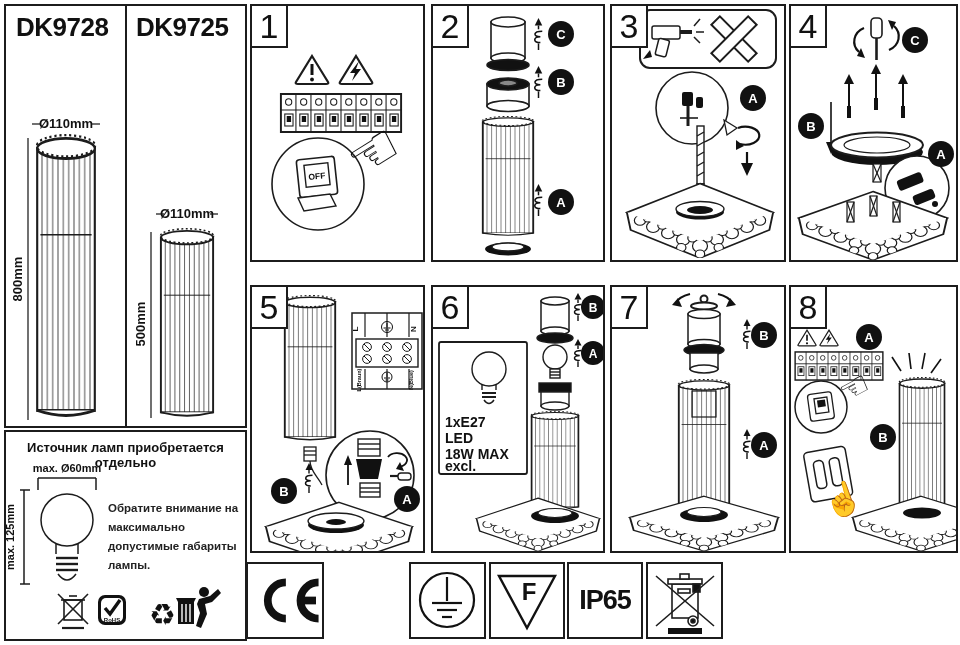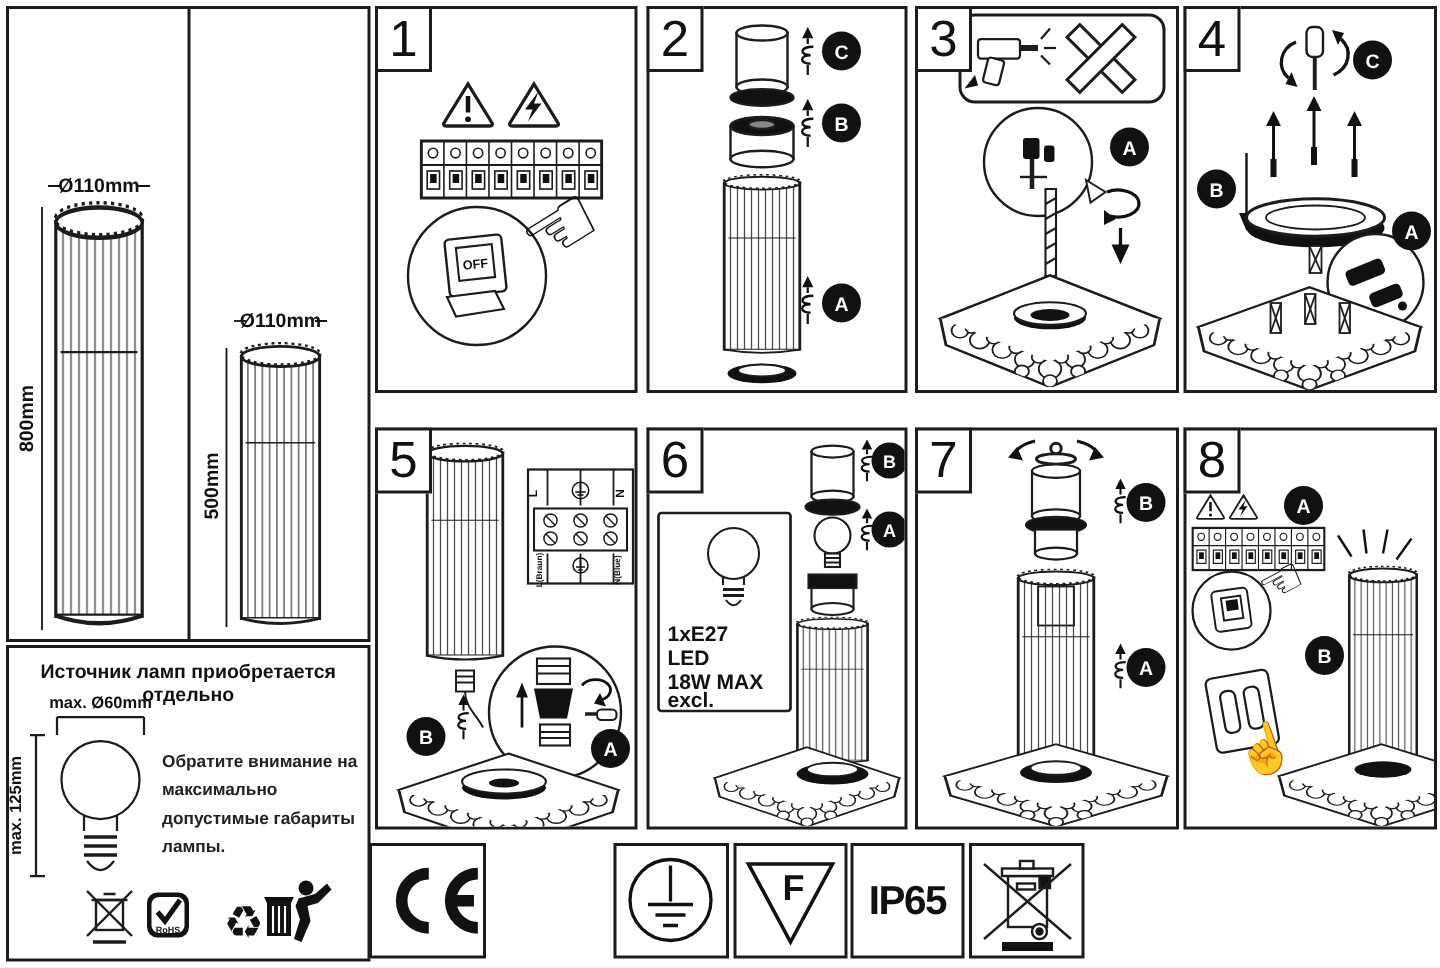--- a/index.html
+++ b/index.html
@@ -114,20 +114,22 @@
           <rect x="71" y="26" width="4.5" height="6"></rect>
             <rect x="86.5" y="26" width="4.5" height="6"></rect>
           <rect x="102" y="26" width="4.5" height="6"></rect>
             <rect x="117.5" y="26" width="4.5" height="6"></rect>
         </g>
       </symbol>
     </defs>
   </svg>
 
   <div class="box" style="left:4px;top:4px;width:243px;height:424px;">
+    <div class="prodcode" style="left:10px;">DK9728</div>
+    <div class="prodcode" style="left:130px;">DK9725</div>
     <svg class="art" viewBox="0 0 239 420">
       <line x1="120" y1="0" x2="120" y2="420" stroke="#1c1c1c" stroke-width="2"></line>
 
       <g>
         <text x="60" y="122" font-size="13" font-weight="bold" text-anchor="middle" fill="#111">Ø110mm</text>
         <line x1="26" y1="118" x2="34" y2="118" stroke="#111" stroke-width="1.2"></line>
         <line x1="86" y1="118" x2="94" y2="118" stroke="#111" stroke-width="1.2"></line>
         <use href="#bollard" x="28" y="128" width="64" height="288"></use>
         <line x1="22" y1="132" x2="22" y2="414" stroke="#111" stroke-width="1.2"></line>
         <text x="16" y="273" font-size="13" font-weight="bold" text-anchor="middle" fill="#111" transform="rotate(-90 16 273)">800mm</text>

